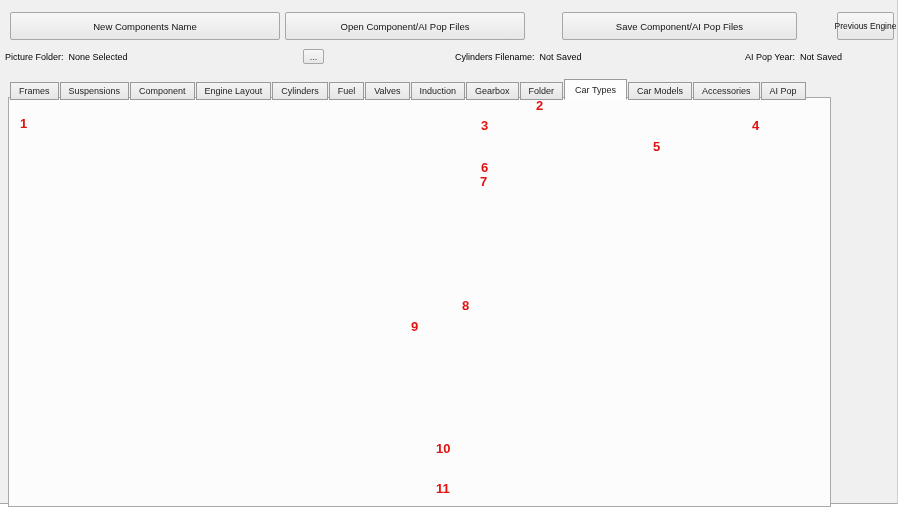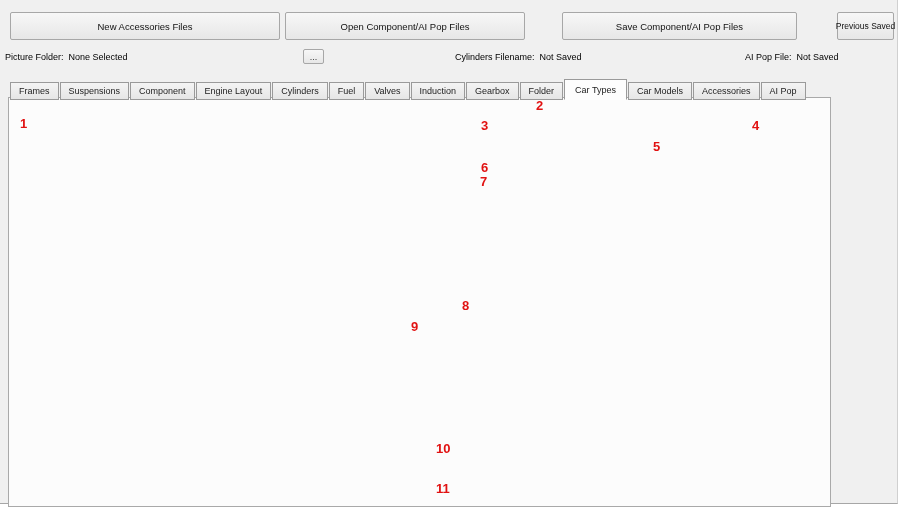--- a/index.html
+++ b/index.html
@@ -99,36 +99,36 @@
     position:absolute; color:#e11212; font-weight:bold; font-size:13px; line-height:13px;
     font-family:"Liberation Sans", sans-serif; z-index:9; pointer-events:none;
   }
 </style>
 </head>
 <body>
 
 <div class="page">
   <div class="window">
 
-    <div class="tbtn" style="left:10px;top:12px;width:270px;height:28px">New Accessories Files</div>
+    <div class="tbtn" style="left:10px;top:12px;width:270px;height:28px">New Components Name</div>
     <div class="tbtn" style="left:285px;top:12px;width:240px;height:28px">Open Component/AI Pop Files</div>
     <div class="tbtn" style="left:562px;top:12px;width:235px;height:28px">Save Component/AI Pop Files</div>
-    <div class="tbtn" style="left:837px;top:12px;width:57px;height:28px;font-size:8.5px">Previous Saved</div>
+    <div class="tbtn" style="left:837px;top:12px;width:57px;height:28px;font-size:8.5px">Previous Engine</div>
 
     <div class="info" style="left:5px;top:52px">
       <span>Picture Folder:</span>&nbsp;
       <span>None Selected</span>
     </div>
     <div class="browse" style="top:49px">...</div>
     <div class="info" style="left:455px;top:52px">
       <span>Cylinders Filename:</span>&nbsp;
       <span>Not Saved</span>
     </div>
     <div class="info" style="left:745px;top:52px">
-      <span>AI Pop File:</span>&nbsp;
+      <span>AI Pop Year:</span>&nbsp;
       <span>Not Saved</span>
     </div>
   </div>
 
   <div class="tabs">
     <span class="tab">Frames</span>
     <span class="tab">Suspensions</span>
     <span class="tab">Component</span>
     <span class="tab">Engine Layout</span>
     <span class="tab">Cylinders</span>

